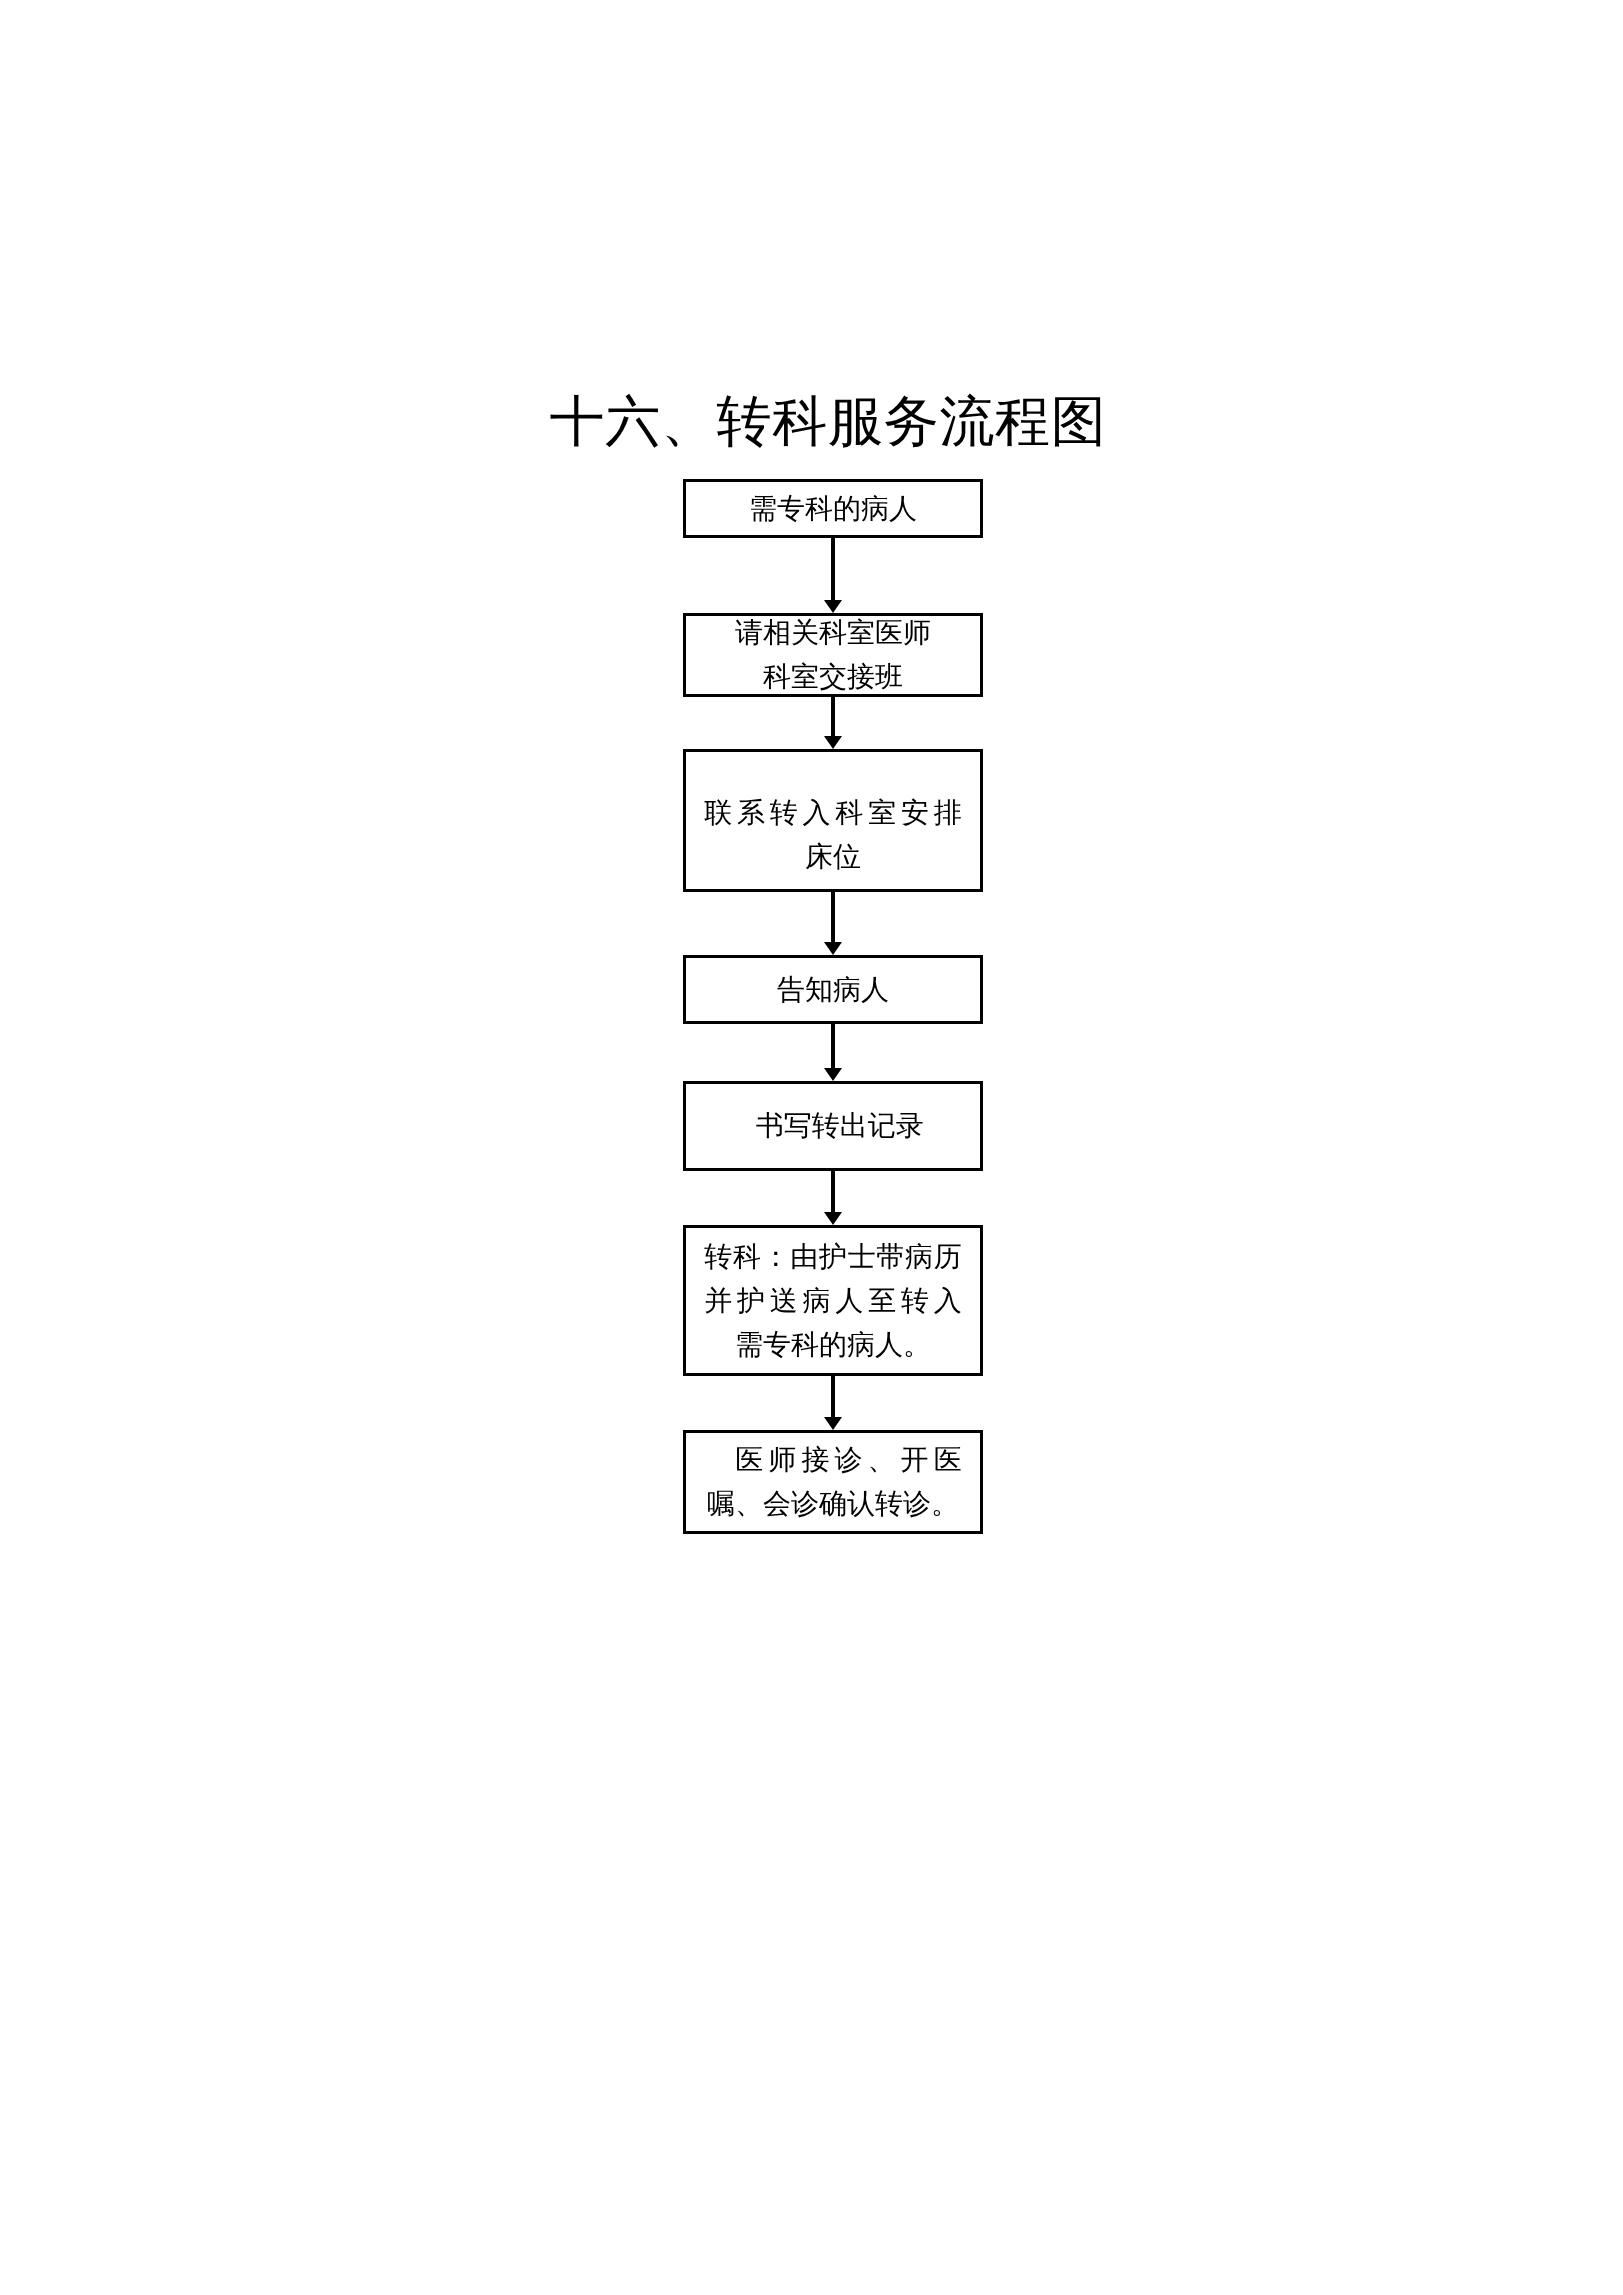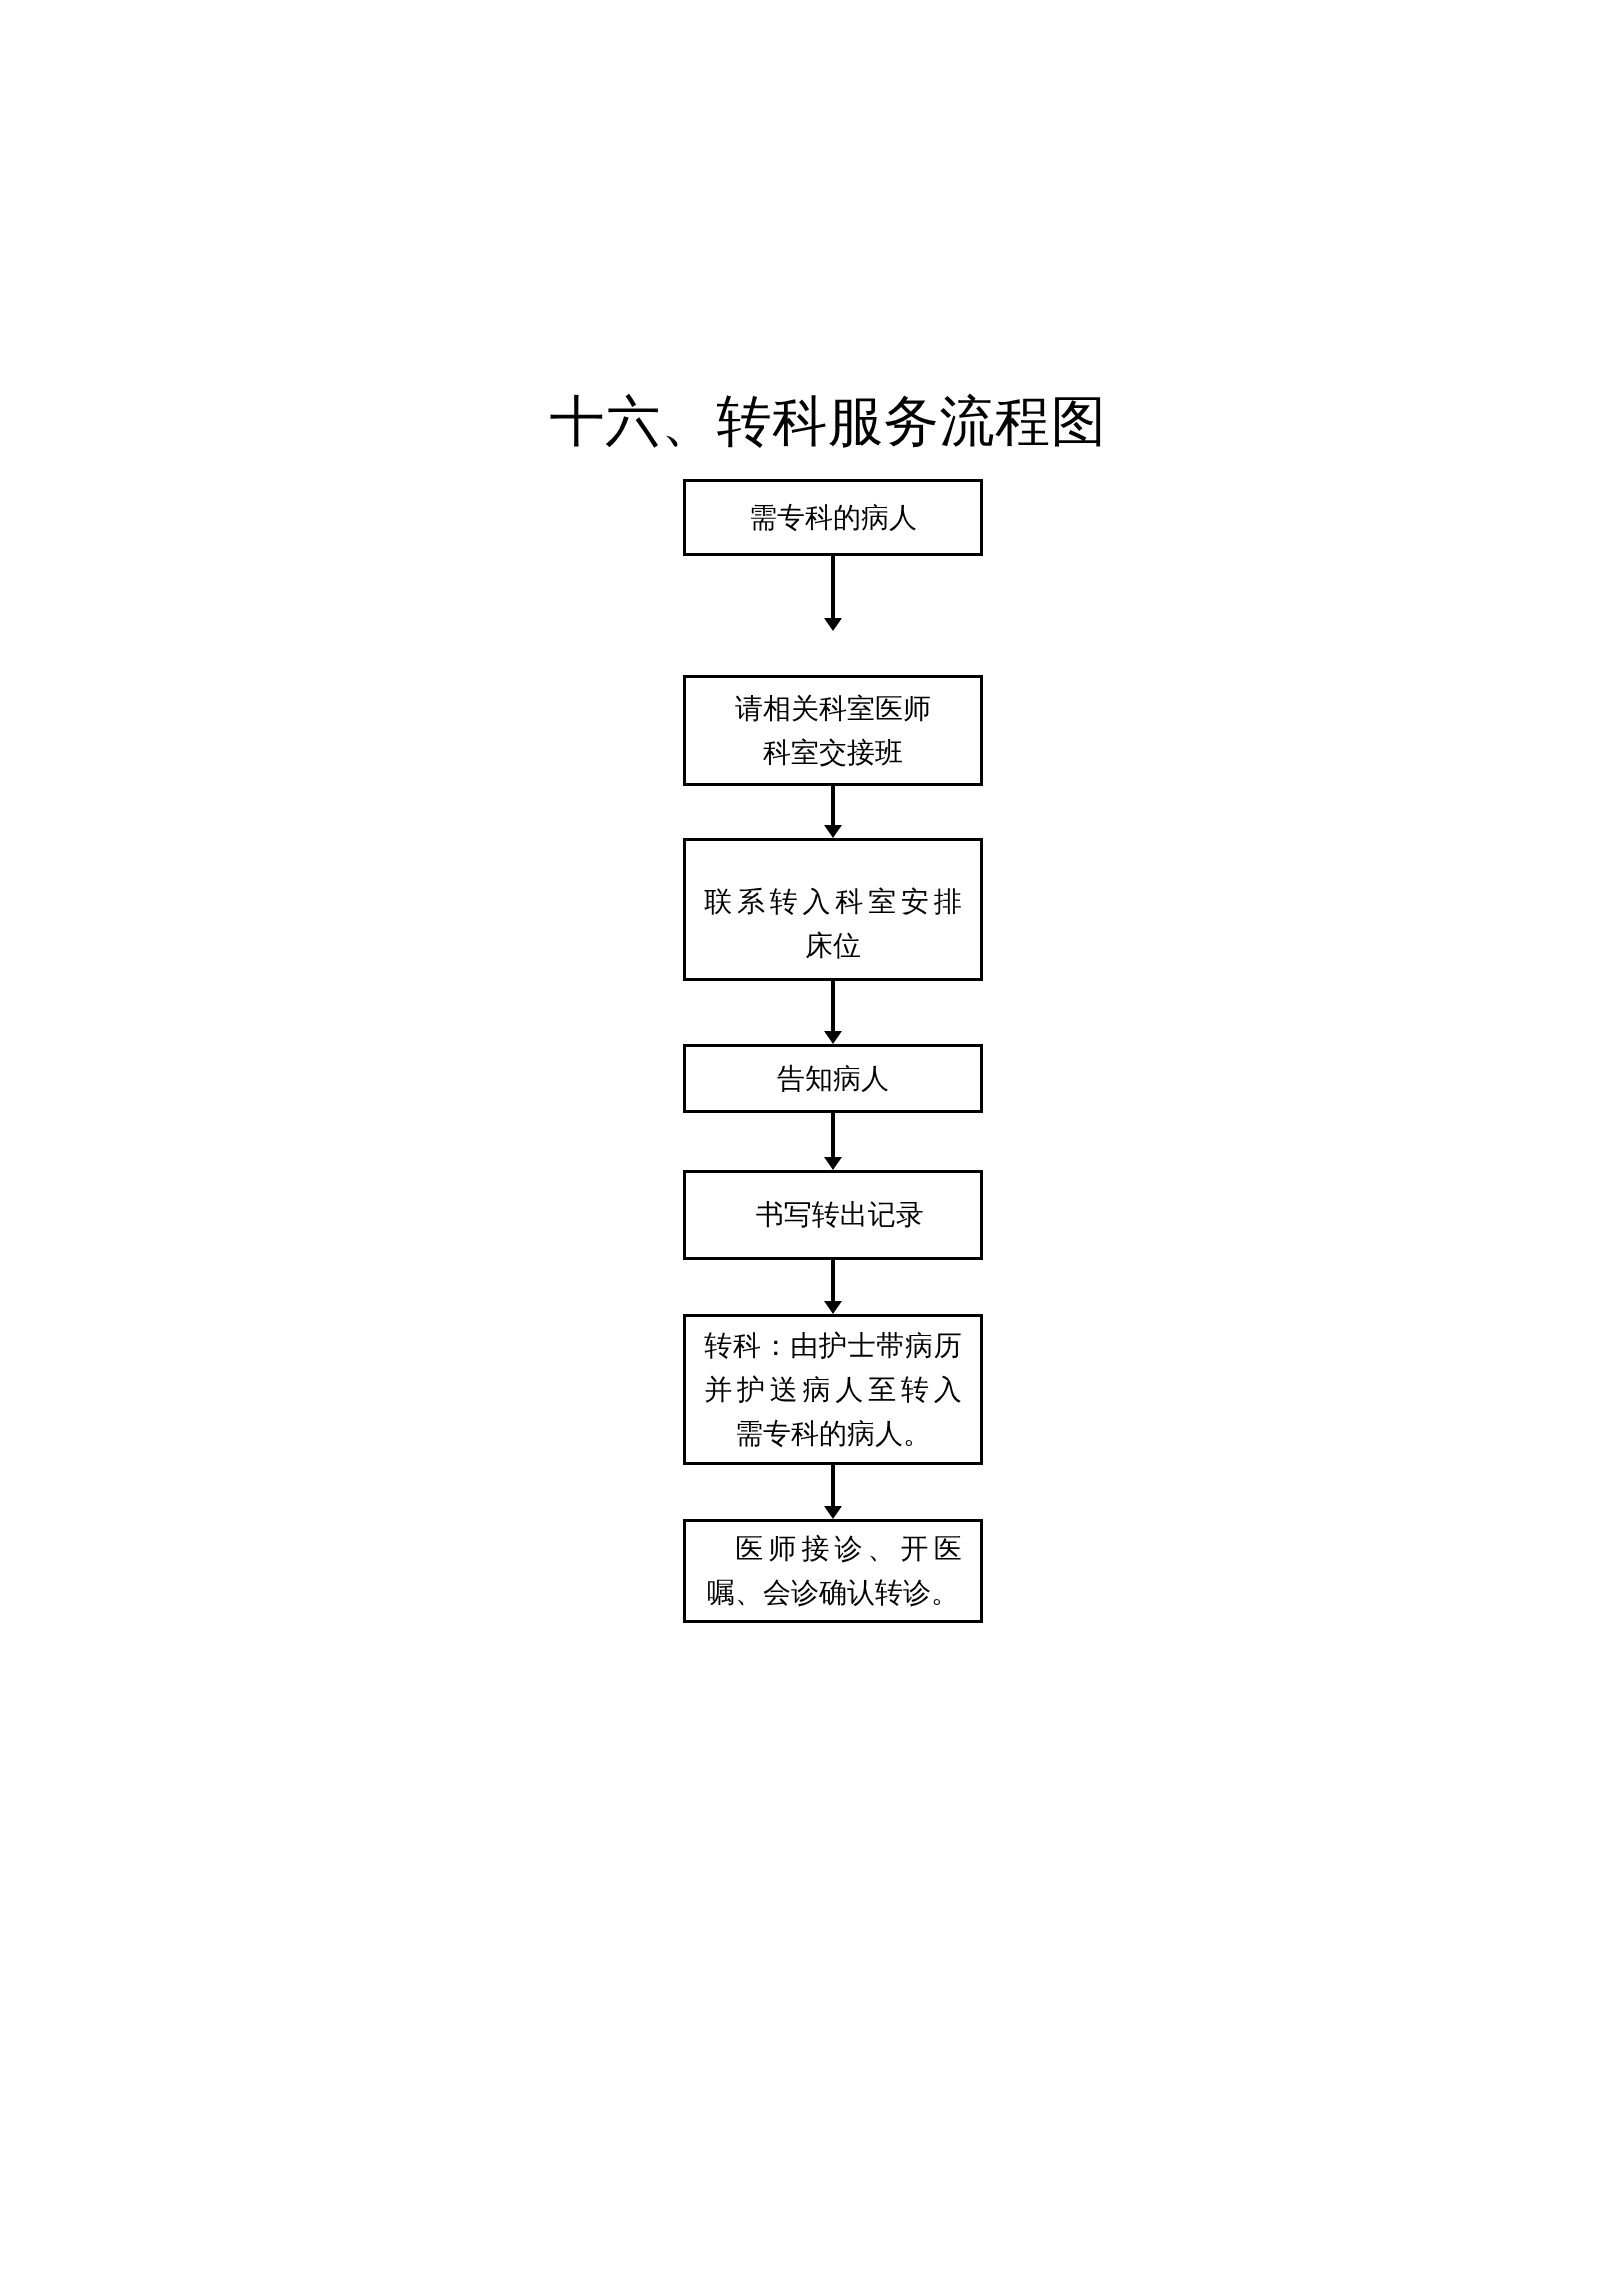--- a/index.html
+++ b/index.html
@@ -52,22 +52,22 @@
   .line--left   { text-align: center; }
   .line--justify {
     display: flex;
     justify-content: space-between;
     align-items: center;
     height: 44px;
   }
   .line--indent { padding-left: 31px; }
 
   
-  .step-1 { height: 77px; }
-  .step-2 { height: 111px; margin-top: 44px; }
+  .step-1 { height: 59px; }
+  .step-2 { height: 84px; }
   .step-3 { height: 143px; justify-content: flex-end; padding-bottom: 10.5px; }
   .step-4 { height: 69px; }
   .step-5 { height: 90px; padding-left: 32px; }
   .step-6 { height: 151px; }
   .step-7 { height: 104px; }
 
   
   .arrow {
     display: flex;
     flex-direction: column;

